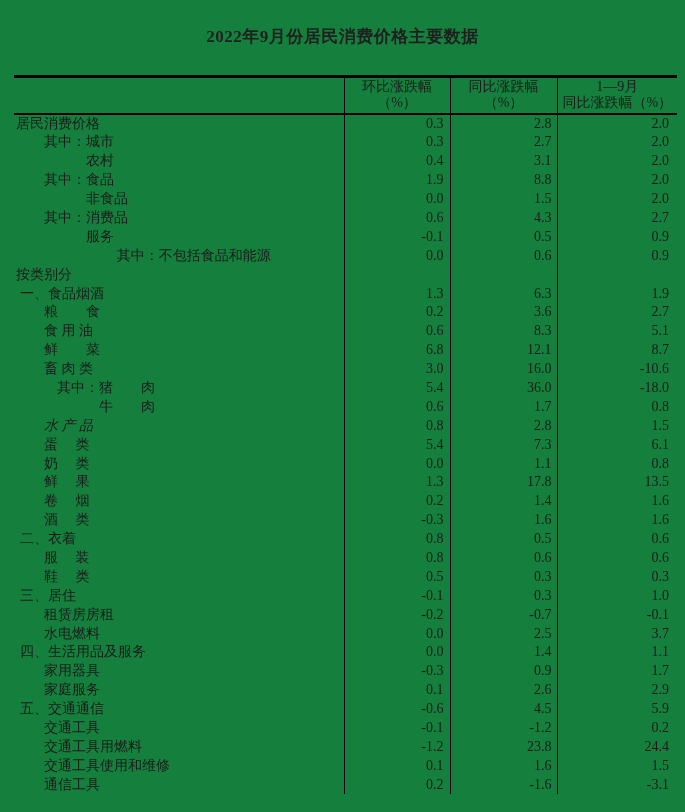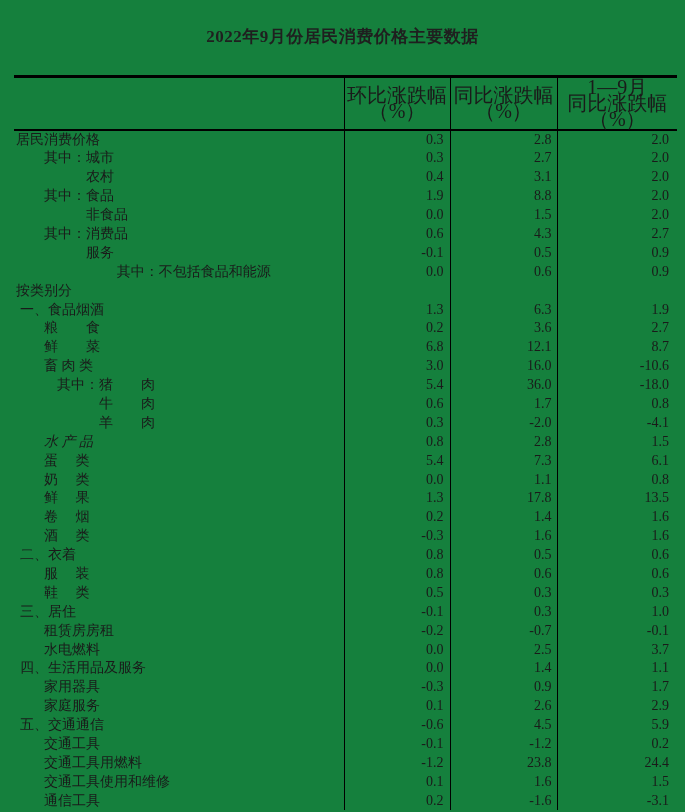--- a/index.html
+++ b/index.html
@@ -34,21 +34,21 @@
     table-layout: fixed;
     border-top: 3px solid #000;
   }
   col.c-label { width: 330px; }
   col.c-mom   { width: 106px; }
   col.c-yoy   { width: 107px; }
   col.c-ytd   { width: 120px; }
   thead th {
     height: 35px;
     font-weight: normal;
-    font-size: 20px;
+    font-size: 14px;
     line-height: 16px;
     text-align: center;
     vertical-align: middle;
     border-bottom: 2px solid #000;
     padding: 1px 0 2px 0;
   }
   .vline { border-left: 1px solid #000; }
   tbody tr { height: 18.9px; }
   tbody td {
     font-size: 14px;
@@ -157,20 +157,26 @@
       <td class="num num-yoy vline">6.3</td>
       <td class="num num-ytd vline">1.9</td>
     </tr>
         <tr>
       <td class="lbl" style="padding-left: 30px;">粮　　食</td>
       <td class="num num-mom vline">0.2</td>
       <td class="num num-yoy vline">3.6</td>
       <td class="num num-ytd vline">2.7</td>
     </tr>
         <tr>
+      <td class="lbl" style="padding-left: 30px;">食 用 油</td>
+      <td class="num num-mom vline">0.6</td>
+      <td class="num num-yoy vline">8.3</td>
+      <td class="num num-ytd vline">5.1</td>
+    </tr>
+        <tr>
       <td class="lbl" style="padding-left: 30px;">鲜　　菜</td>
       <td class="num num-mom vline">6.8</td>
       <td class="num num-yoy vline">12.1</td>
       <td class="num num-ytd vline">8.7</td>
     </tr>
         <tr>
       <td class="lbl" style="padding-left: 30px;">畜 肉 类</td>
       <td class="num num-mom vline">3.0</td>
       <td class="num num-yoy vline">16.0</td>
       <td class="num num-ytd vline">-10.6</td>
@@ -181,26 +187,20 @@
       <td class="num num-yoy vline">36.0</td>
       <td class="num num-ytd vline">-18.0</td>
     </tr>
         <tr>
       <td class="lbl" style="padding-left: 85px;">牛　　肉</td>
       <td class="num num-mom vline">0.6</td>
       <td class="num num-yoy vline">1.7</td>
       <td class="num num-ytd vline">0.8</td>
     </tr>
         <tr>
-      <td class="lbl" style="padding-left: 85px;">羊　　肉</td>
-      <td class="num num-mom vline">0.3</td>
-      <td class="num num-yoy vline">-2.0</td>
-      <td class="num num-ytd vline">-4.1</td>
-    </tr>
-        <tr>
       <td class="lbl" style="padding-left: 30px; font-style: italic;">水 产 品</td>
       <td class="num num-mom vline">0.8</td>
       <td class="num num-yoy vline">2.8</td>
       <td class="num num-ytd vline">1.5</td>
     </tr>
         <tr>
       <td class="lbl" style="padding-left: 30px;">蛋　 类</td>
       <td class="num num-mom vline">5.4</td>
       <td class="num num-yoy vline">7.3</td>
       <td class="num num-ytd vline">6.1</td>

